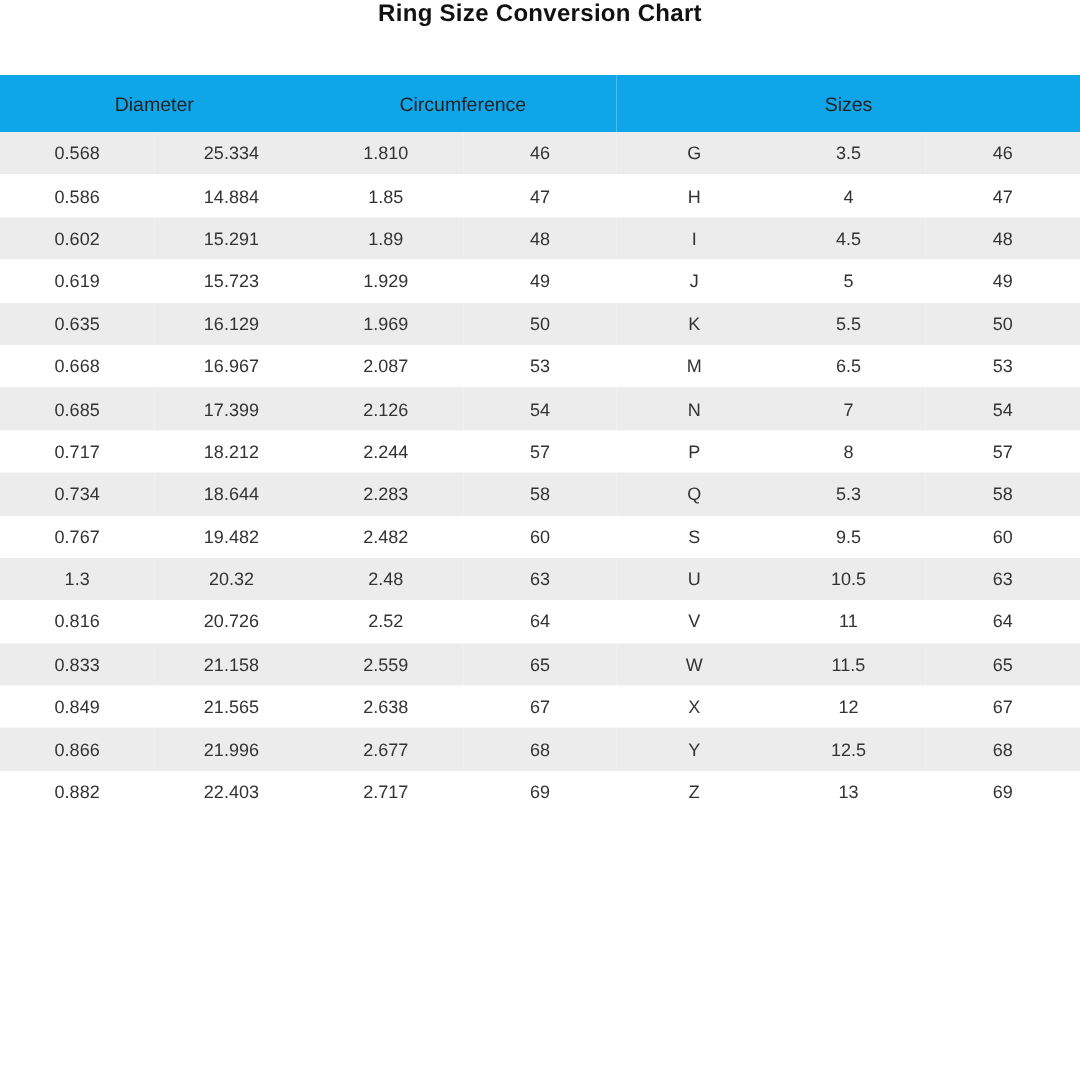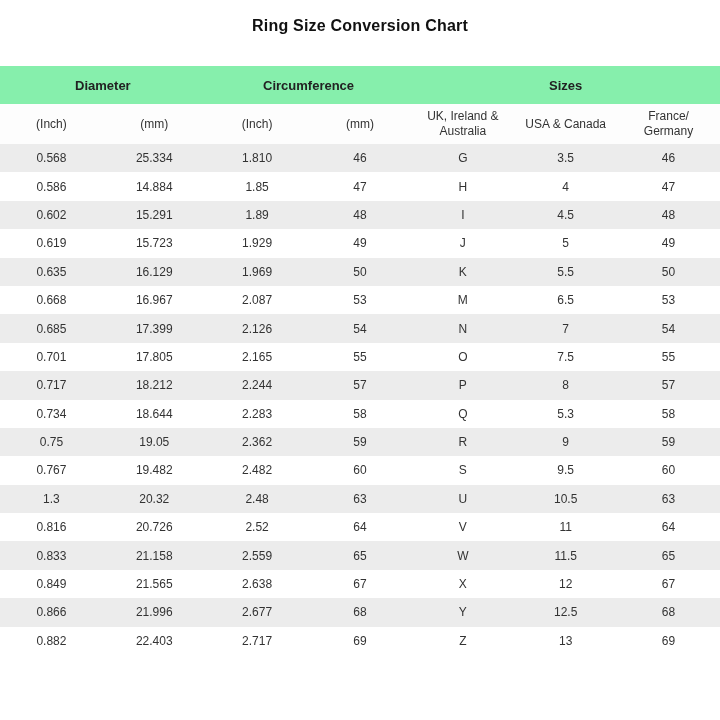--- a/index.html
+++ b/index.html
@@ -11,43 +11,43 @@
     position: relative;
     width: 720px;
     height: 720px;
     background: #ffffff;
     overflow: hidden;
     font-family: "Liberation Sans", sans-serif;
     color: #333333;
   }
   .page-title {
     margin: 0;
-    padding-top: 17px;
+    padding-top: 1px;
     height: 18px;
     text-align: center;
     font-size: 16px;
     font-weight: bold;
     color: #111111;
     letter-spacing: 0.2px;
   }
   table.conversion-table {
     width: 720px;
     margin-top: 31px;
     border-collapse: collapse;
     table-layout: fixed;
     font-size: 12px;
   }
   table.conversion-table col {
     width: 102.857px;
   }
   thead tr.group-row th {
     height: 38px;
-    background: #86efac;
+    background: #0ea5e9;
     font-size: 13px;
-    font-weight: bold;
+    font-weight: normal;
     text-align: center;
     vertical-align: middle;
     color: #222222;
     padding: 0 4px;
   }
   thead tr.sub-row th {
     height: 40px;
     background: #fdfdfd;
     font-size: 12px;
     font-weight: normal;
@@ -88,29 +88,20 @@
         <col>
         <col>
         <col>
     </colgroup>
     <thead>
       <tr class="group-row" id="group-row">
           <th colspan="2">Diameter</th>
           <th colspan="2">Circumference</th>
           <th colspan="3">Sizes</th>
         </tr>
-      <tr class="sub-row" id="sub-row">
-          <th>(Inch)</th>
-          <th>(mm)</th>
-          <th>(Inch)</th>
-          <th>(mm)</th>
-          <th>UK, Ireland &amp; Australia</th>
-          <th>USA &amp; Canada</th>
-          <th>France/ Germany</th>
-        </tr>
     </thead>
     <tbody id="table-body">
         <tr>
           <td>0.568</td>
           <td>25.334</td>
           <td>1.810</td>
           <td>46</td>
           <td>G</td>
           <td>3.5</td>
           <td>46</td>
@@ -163,56 +154,38 @@
         <tr>
           <td>0.685</td>
           <td>17.399</td>
           <td>2.126</td>
           <td>54</td>
           <td>N</td>
           <td>7</td>
           <td>54</td>
         </tr>
         <tr>
-          <td>0.701</td>
-          <td>17.805</td>
-          <td>2.165</td>
-          <td>55</td>
-          <td>O</td>
-          <td>7.5</td>
-          <td>55</td>
-        </tr>
-        <tr>
           <td>0.717</td>
           <td>18.212</td>
           <td>2.244</td>
           <td>57</td>
           <td>P</td>
           <td>8</td>
           <td>57</td>
         </tr>
         <tr>
           <td>0.734</td>
           <td>18.644</td>
           <td>2.283</td>
           <td>58</td>
           <td>Q</td>
           <td>5.3</td>
           <td>58</td>
         </tr>
         <tr>
-          <td>0.75</td>
-          <td>19.05</td>
-          <td>2.362</td>
-          <td>59</td>
-          <td>R</td>
-          <td>9</td>
-          <td>59</td>
-        </tr>
-        <tr>
           <td>0.767</td>
           <td>19.482</td>
           <td>2.482</td>
           <td>60</td>
           <td>S</td>
           <td>9.5</td>
           <td>60</td>
         </tr>
         <tr>
           <td>1.3</td>

